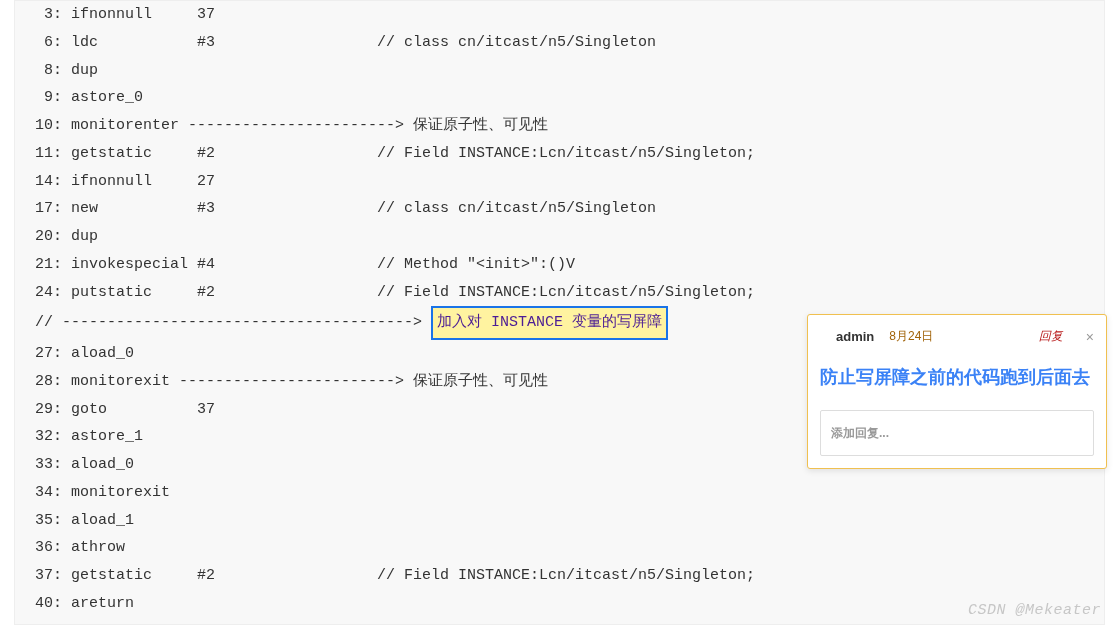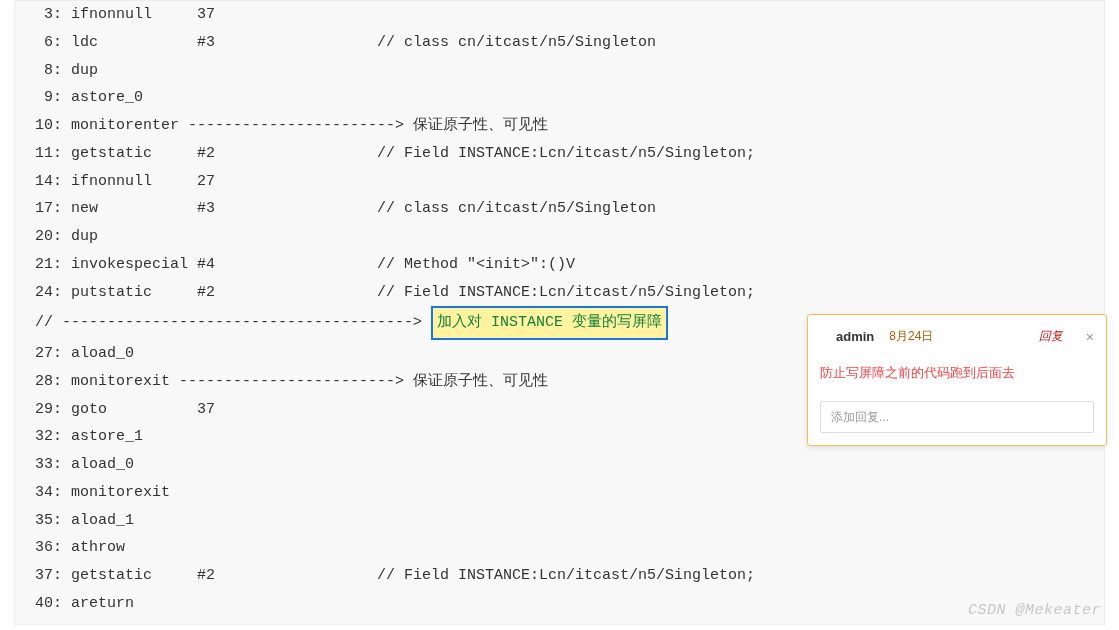--- a/index.html
+++ b/index.html
@@ -29,21 +29,21 @@
     .code-line {
       display: block;
       color: #333;
       font-family: Consolas, "Courier New", monospace;
     }
     .highlight-box {
       background: #fff3a0;
       border: 2px solid #1a73e8;
       padding: 1px 4px;
       display: inline-block;
-      color: #15803d;
+      color: #4c1d95;
       font-family: Consolas, "Courier New", monospace;
     }
     .comment-popup {
       position: absolute;
       right: 12px;
       top: 314px;
       width: 300px;
       background: #fff;
       border: 1px solid #f0c050;
       border-radius: 3px;
@@ -74,32 +74,34 @@
       font-style: italic;
     }
     .comment-close {
       color: #999;
       cursor: pointer;
       margin-left: 8px;
       font-size: 14px;
     }
     .comment-body {
       padding: 4px 12px 10px 12px;
-      color: #ef4444;
-      font-size: 13px;
+      color: #3b82f6;
+      font-size: 18px;
+      font-weight: bold;
     }
     .reply-input {
       margin: 6px 12px 12px 12px;
-      padding: 4px 10px;
+      padding: 11px 10px;
       border: 1px solid #ddd;
       border-radius: 2px;
       font-size: 12px;
       color: #999;
       background: #fff;
       cursor: text;
+      font-weight: bold;
     }
     .watermark {
       position: absolute;
       bottom: 5px;
       right: 18px;
       color: rgba(150,150,150,0.5);
       font-family: Liberation Mono, monospace;
       font-size: 15px;
       font-style: italic;
       letter-spacing: 0.5px;

